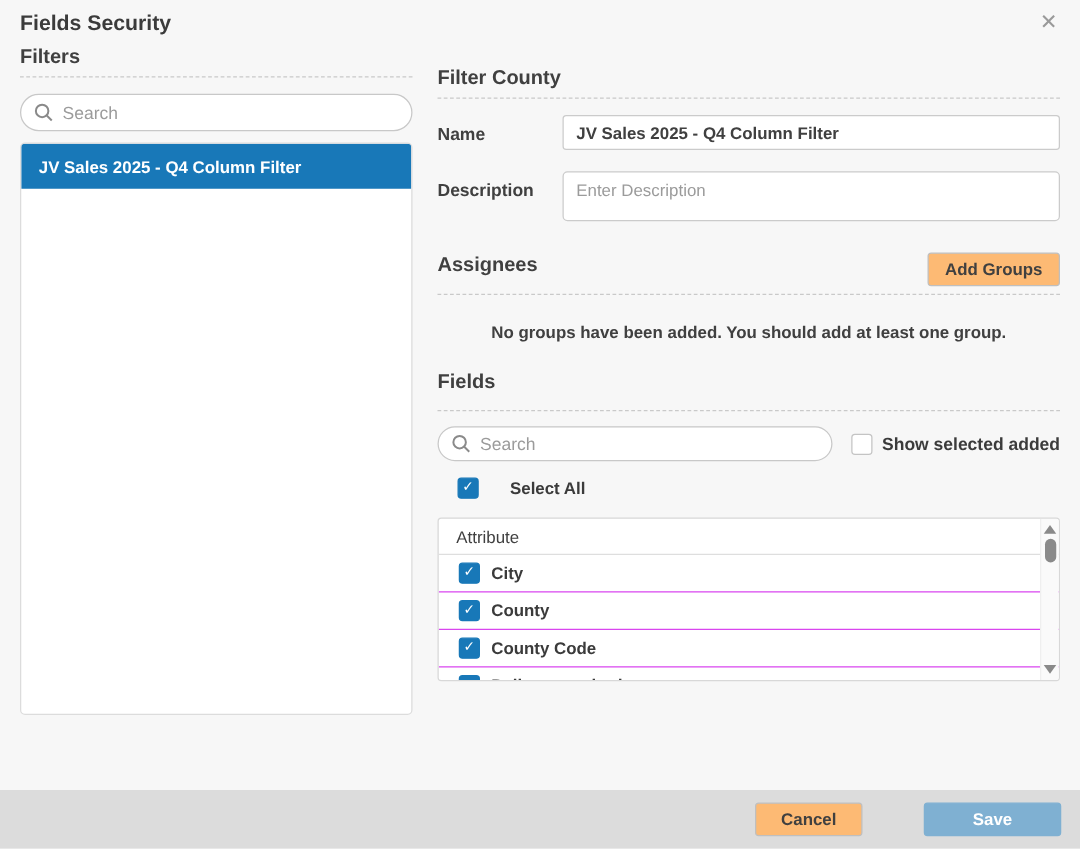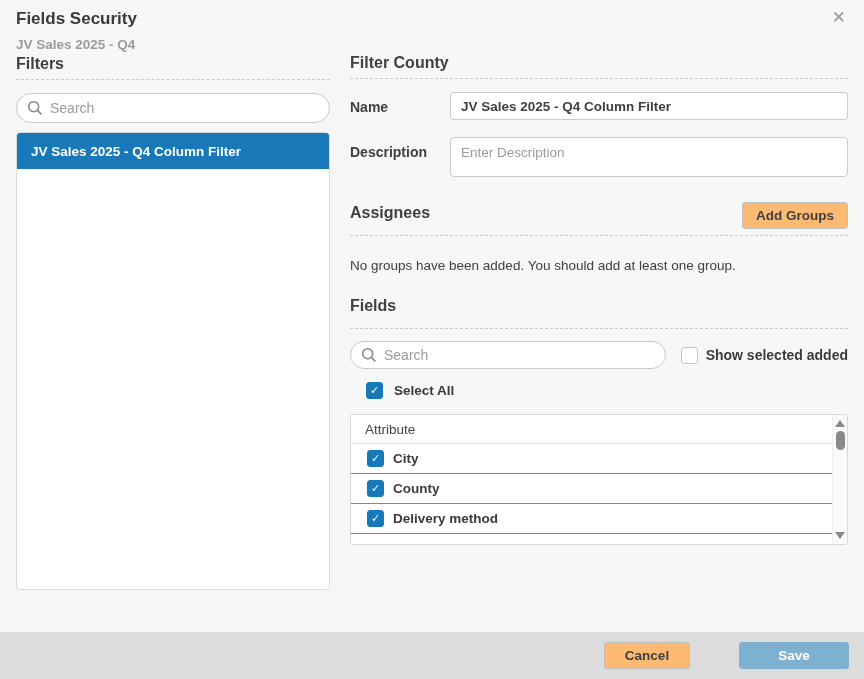--- a/index.html
+++ b/index.html
@@ -62,21 +62,21 @@
   .textarea::placeholder { color:#9b9b9b; }
 
   .assignees-head { margin-top:27px; position:relative; padding-bottom:7px; border-bottom:1px dashed #c9c9c9; }
   .assignees-head .section-head { border-bottom:none; display:inline-block; }
   .btn {
     font-family:inherit; font-size:13.5px; font-weight:600; color:#404040;
     background:#fdba74; border:1px solid #bfbfbf; border-radius:3px;
     height:27px; padding:0 13px; cursor:pointer;
   }
   .add-groups { position:absolute; right:0; bottom:6px; }
-  .empty-msg { margin-top:22px; text-align:left; font-size:13.5px; font-weight:400; color:#404040; }
+  .empty-msg { margin-top:22px; text-align:center; font-size:13.5px; font-weight:700; color:#404040; }
 
   .fields-head { margin-top:24px; position:relative; padding-bottom:7px; border-bottom:1px dashed #c9c9c9; }
   .fields-head .section-head { border-bottom:none; display:inline-block; }
   .radios { position:absolute; right:0; bottom:8px; display:flex; align-items:center; gap:10px; }
   .radio { width:17px; height:17px; border-radius:50%; background:#fff; border:1px solid #c4c4c4; }
   .radio.checked {
     border:none;
     background:radial-gradient(circle at 50% 50%, #1878b8 0 3.6px, #ffffff 3.9px 5.4px, #1878b8 5.7px 9px);
   }
   .radio-label { font-size:14px; font-weight:600; color:#3b3b3b; margin-right:14px; }
@@ -84,21 +84,21 @@
 
   .fields-search-row { margin-top:12px; display:flex; align-items:center; }
   .fields-search-row .search-pill { margin-top:0; width:345px; height:28px; }
   .checkbox { width:17px; height:17px; border:1px solid #c4c4c4; border-radius:3px; background:#fff;
     display:flex; align-items:center; justify-content:center; flex:0 0 auto; cursor:pointer; }
   .checkbox.checked { background:#1878b8; border-color:#1878b8; color:#fff; font-size:11px; font-weight:700; }
   .checkbox.checked::after { content:"✓"; line-height:1; }
   .show-selected { display:flex; align-items:center; gap:8px; margin-left:15px; }
   .show-selected .lbl { font-size:14px; font-weight:600; color:#3b3b3b; white-space:nowrap; }
 
-  .select-all { display:flex; align-items:center; gap:11px; margin-top:13px; margin-left:16px; }
+  .select-all { display:flex; align-items:center; gap:25px; margin-top:13px; margin-left:16px; }
   .select-all .lbl { font-size:13.5px; font-weight:600; color:#3b3b3b; }
 
   .attr-table {
     position:relative; margin-top:15px; height:131px; background:#fff;
     border:1px solid #d8d8d8; border-radius:3px; overflow:hidden;
   }
   .attr-header {
     height:29px; display:flex; align-items:center; padding-left:14px;
     font-size:13.5px; color:#404040; border-bottom:1px solid #dedede;
   }
@@ -126,21 +126,20 @@
 </style>
 </head>
 <body>
 
 <div class="dialog">
 
   <div class="dlg-title">Fields Security</div>
   <div class="dlg-close">✕</div>
 
   <div class="left">
-    <div class="subtitle">JV Sales 2025 - Q4</div>
     <div class="section-head">Filters</div>
 
     <div class="search-pill">
       <svg width="16" height="16" viewBox="0 0 16 16">
         <circle cx="6.7" cy="6.7" r="5" fill="none" stroke="#8a8a8a" stroke-width="1.6"></circle>
         <line x1="10.4" y1="10.4" x2="14.4" y2="14.4" stroke="#8a8a8a" stroke-width="1.6"></line>
       </svg>
       <input type="text" placeholder="Search" style="">
     </div>
 
@@ -200,20 +199,24 @@
           <div class="attr-row">
             <span class="checkbox checked"></span>
             <span>City</span>
           </div>
           <div class="attr-row">
             <span class="checkbox checked"></span>
             <span>County</span>
           </div>
           <div class="attr-row">
             <span class="checkbox checked"></span>
+            <span>County Code</span>
+          </div>
+          <div class="attr-row">
+            <span class="checkbox checked"></span>
             <span>Delivery method</span>
           </div>
         </div>
       <div class="scrollbar">
         <span class="sb-up"></span>
         <span class="sb-thumb"></span>
         <span class="sb-down"></span>
       </div>
     </div>
   </div>

